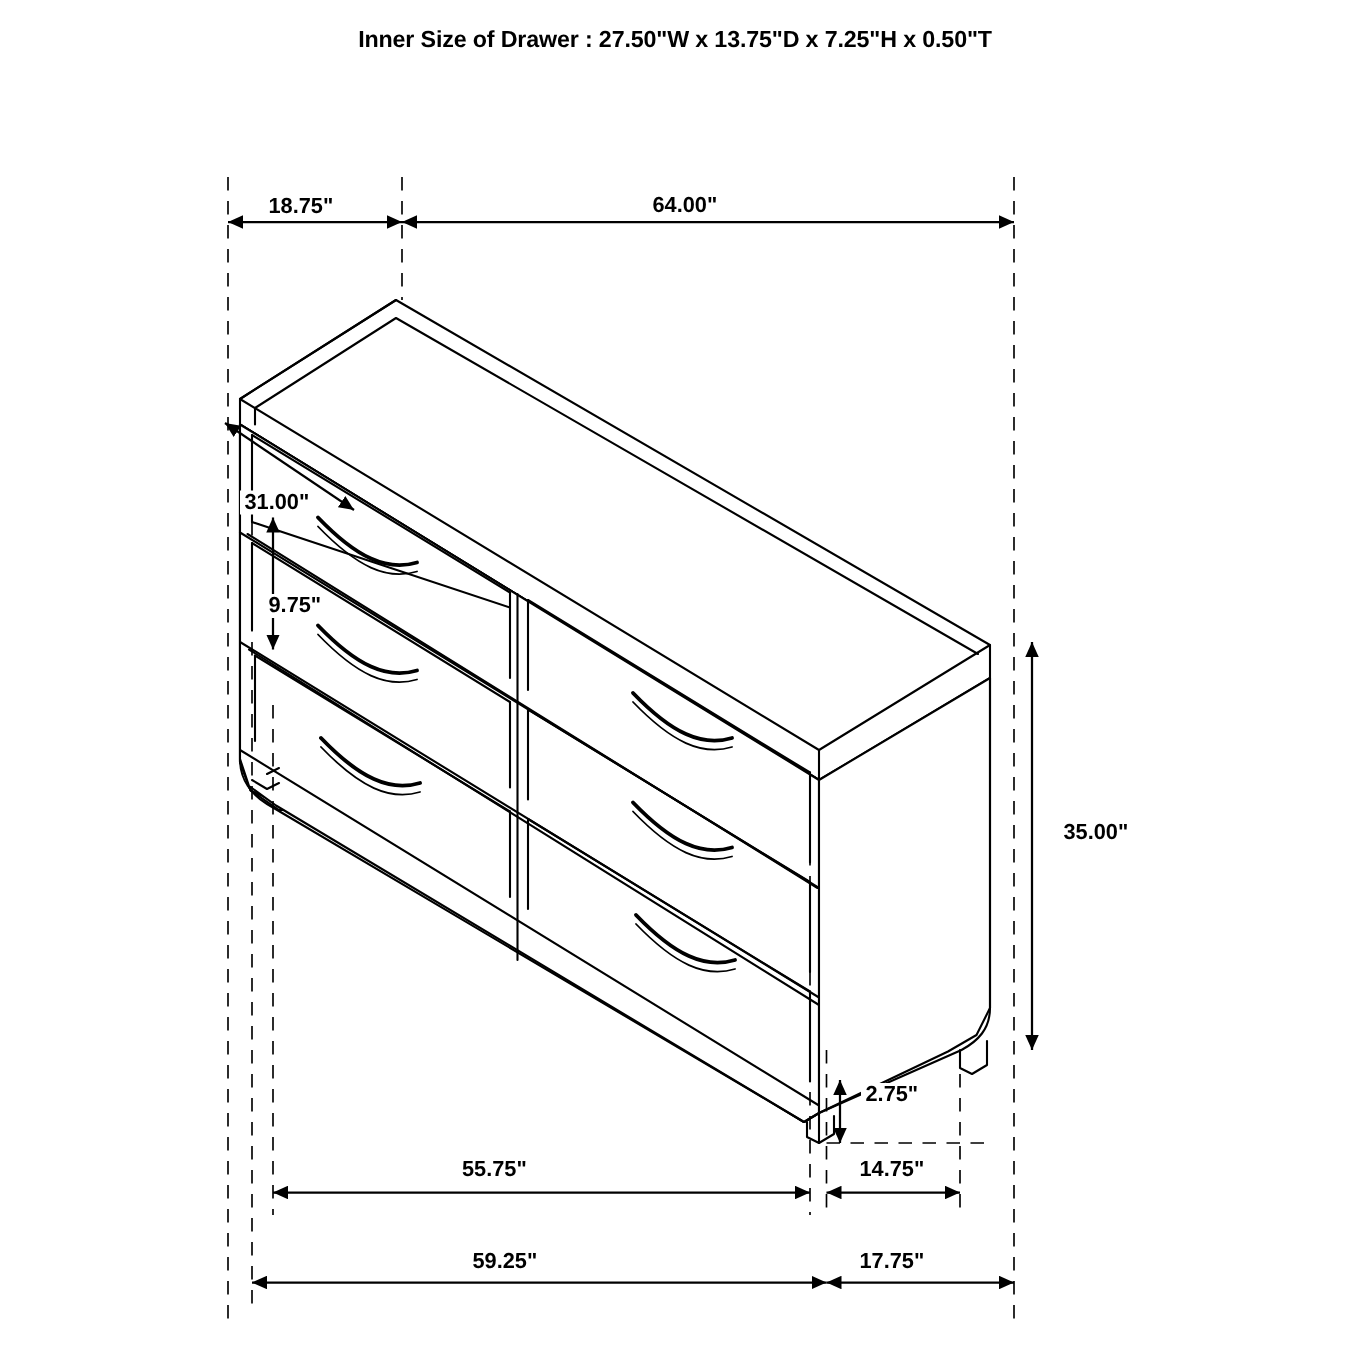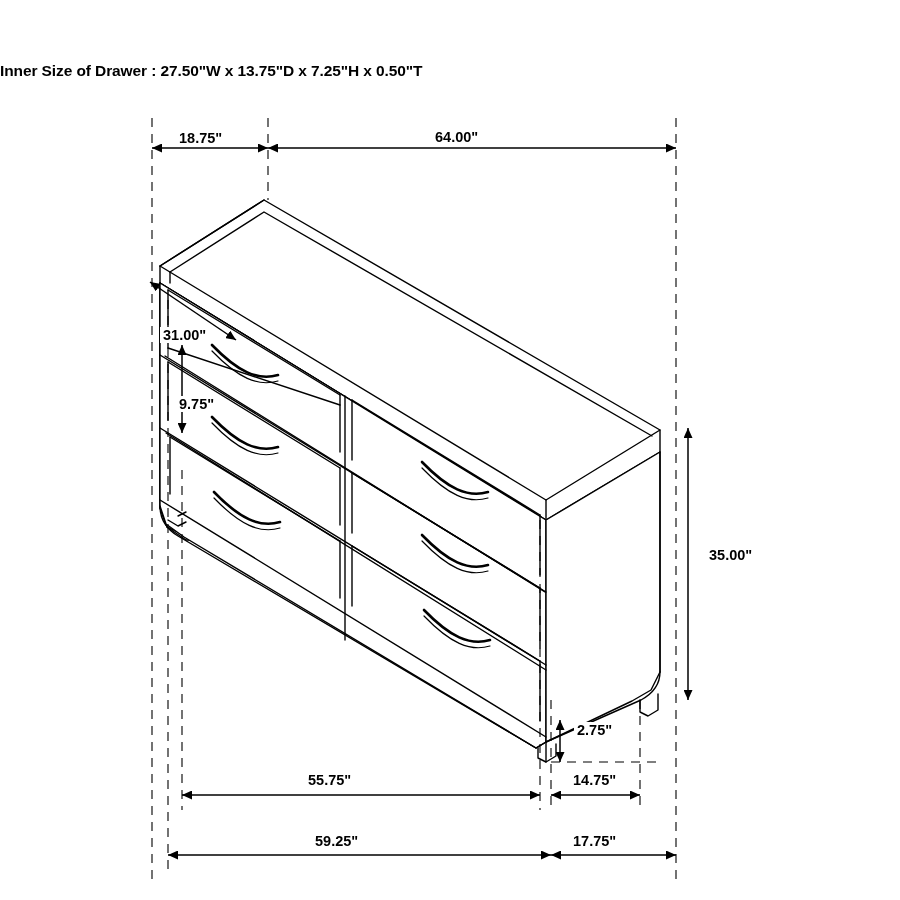--- a/index.html
+++ b/index.html
@@ -19,24 +19,24 @@
   #stage {
     position: relative;
     width: 900px;
     height: 900px;
   }
   #title {
     position: absolute;
     top: 18px;
     left: 0;
     width: 900px;
+    text-align: center;
     font-size: 15.5px;
     font-weight: bold;
     letter-spacing: -0.1px;
-    margin-top: 44px;
   }
   svg#dwg {
     position: absolute;
     top: 0;
     left: 0;
   }
   .dim-label {
     position: absolute;
     font-size: 14.5px;
     font-weight: bold;

